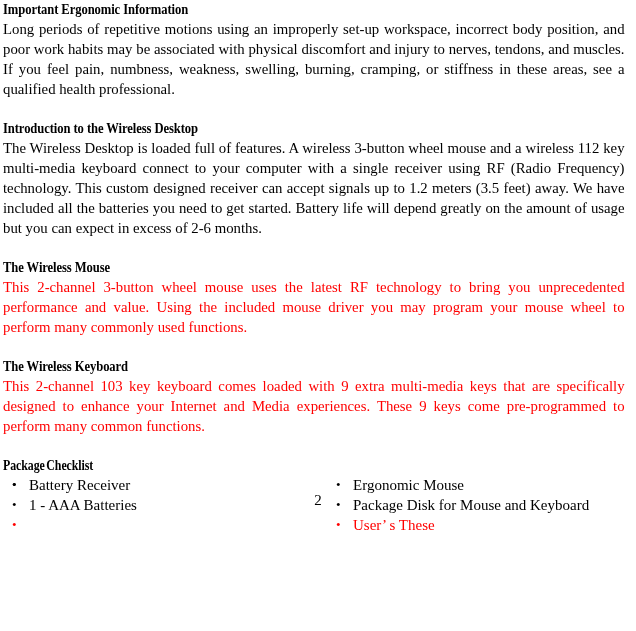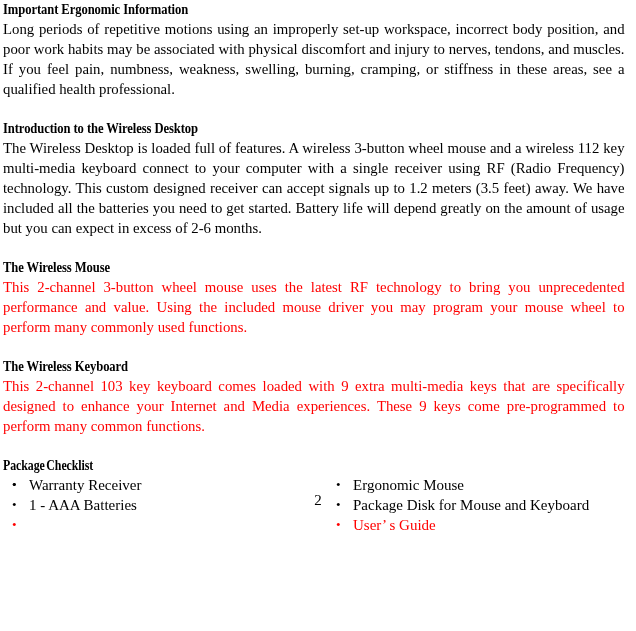--- a/index.html
+++ b/index.html
@@ -125,27 +125,27 @@
     <div class="body-text red">This 2-channel 103 key keyboard comes loaded with 9 extra multi-media keys that are specifically designed to enhance your Internet and Media experiences. These 9 keys come pre-programmed to perform many common functions.</div>
   </div>
 
   <div class="gap"></div>
 
   <div class="section">
     <div class="heading tight">Package Checklist</div>
     <div class="checklist" id="checklist" style="height: 80px;">
       <div class="col col-left" id="checklist-left">
           <div class="bullet-item"><span class="dot">•</span></div>
-          <div class="bullet-item"><span class="dot">•</span><span>Warranty Receiver</span></div>
+          <div class="bullet-item"><span class="dot">•</span><span>Battery Receiver</span></div>
           <div class="bullet-item"><span class="dot">•</span><span>1 - AAA Batteries</span></div>
           <div class="bullet-item red"><span class="dot">•</span></div>
         </div>
       <div class="col col-right" id="checklist-right">
           <div class="bullet-item"><span class="dot">•</span><span>Ergonomic Mouse</span></div>
           <div class="bullet-item"><span class="dot">•</span><span>Package Disk for Mouse and Keyboard</span></div>
-          <div class="bullet-item red"><span class="dot">•</span><span>User’ s Guide</span></div>
+          <div class="bullet-item red"><span class="dot">•</span><span>User’ s These</span></div>
         </div>
     </div>
   </div>
 
   <div class="page-number">2</div>
 
 </div>
 
 </body></html>

